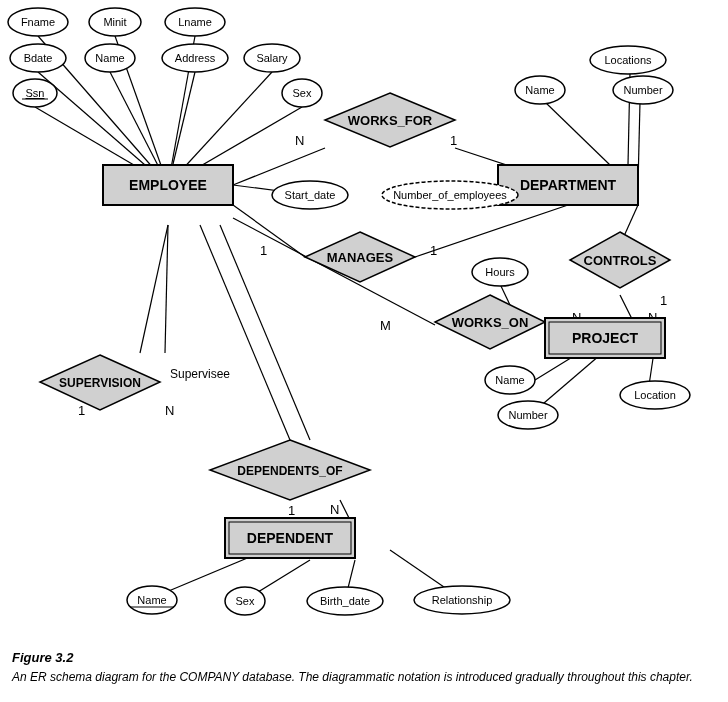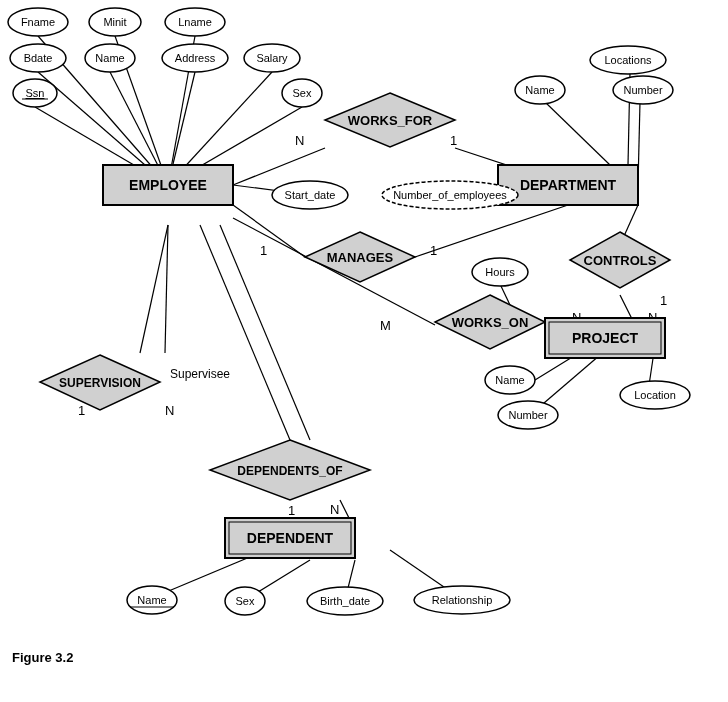--- a/index.html
+++ b/index.html
@@ -1,19 +1,19 @@
 <!DOCTYPE html>
 <html><head>
   <meta charset="utf-8">
   <style>
     * { margin: 0; padding: 0; box-sizing: border-box; }
     body { background: #fff; font-family: Arial, sans-serif; width: 728px; height: 702px; overflow: hidden; }
     #diagram { position: relative; width: 728px; height: 640px; }
     svg { position: absolute; top: 0; left: 0; width: 728px; height: 640px; }
-    .caption { padding: 8px 12px; font-size: 12px; line-height: 1.5; }
+    .caption { padding: 8px 12px; font-size: 12px; line-height: 1.5; font-style: italic; }
     .caption-title { font-weight: bold; font-size: 13px; }
   </style>
 </head>
 <body>
 
 <div id="diagram">
 <svg id="er-svg" xmlns="http://www.w3.org/2000/svg">
 
   <line x1="168" y1="185" x2="38" y2="36" stroke="#000" stroke-width="1.2"></line>
   <line x1="168" y1="185" x2="115" y2="36" stroke="#000" stroke-width="1.2"></line>
@@ -181,13 +181,14 @@
   <text x="345" y="605" font-size="11" font-family="Arial" text-anchor="middle">Birth_date</text>
 
   <ellipse cx="462" cy="600" rx="48" ry="14" fill="white" stroke="#000" stroke-width="1.5"></ellipse>
   <text x="462" y="604" font-size="11" font-family="Arial" text-anchor="middle">Relationship</text>
 
 </svg>
 </div>
 
 <div class="caption">
   <span class="caption-title">Figure 3.2</span><br>
+  <span>An ER schema diagram for the COMPANY database. The diagrammatic notation is introduced gradually throughout this chapter.</span>
 </div>
 
 </body></html>

